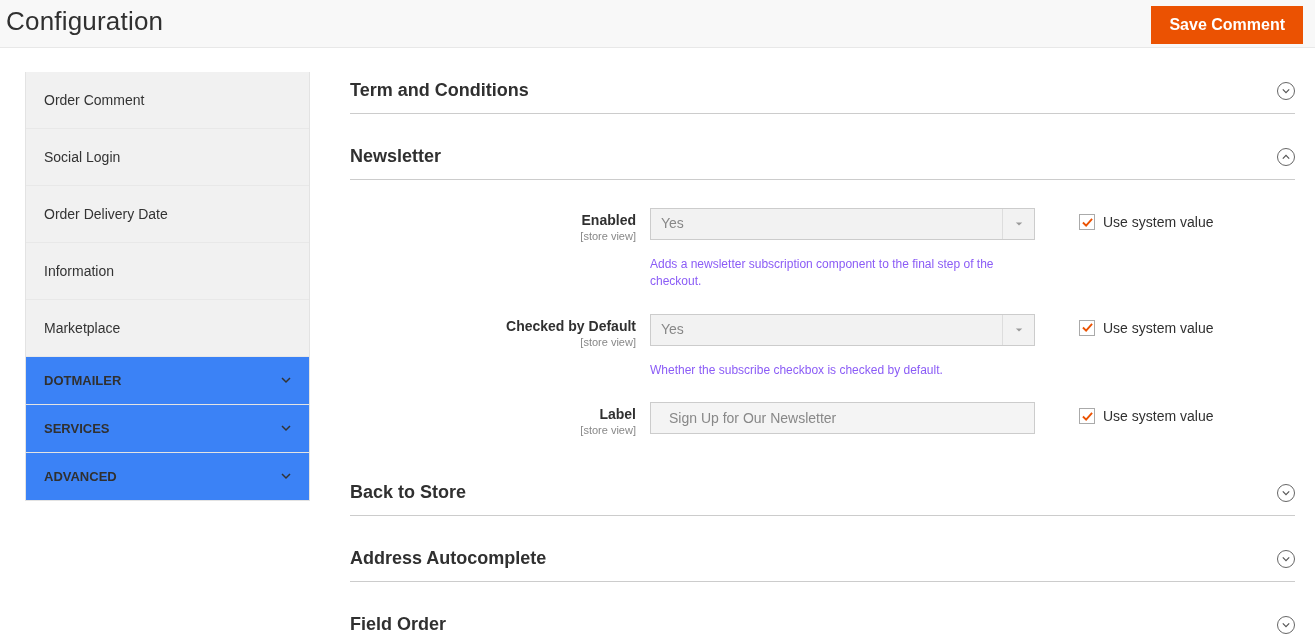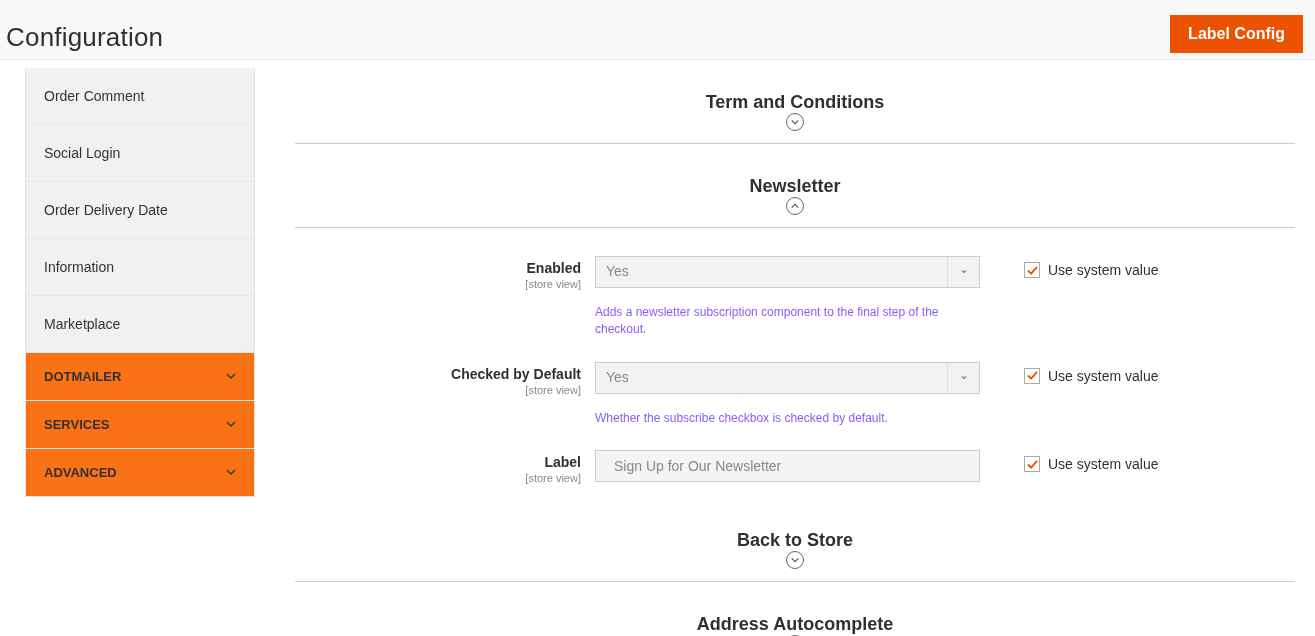--- a/index.html
+++ b/index.html
@@ -6,25 +6,25 @@
   body {
     font-family: 'Helvetica Neue', Helvetica, Arial, sans-serif;
     background: #fff;
     color: #333;
     font-size: 14px;
     width: 1315px;
   }
   .topbar {
     display: flex;
     justify-content: space-between;
-    align-items: flex-end;
+    align-items: flex-start;
     padding: 6px 12px 6px 6px;
     background: #f8f8f8;
     border-bottom: 1px solid #e8e8e8;
-    height: 60px;
+    height: 48px;
   }
   .page-title {
     font-size: 26px;
     font-weight: 400;
     color: #303030;
     letter-spacing: 0.2px;
   }
   .save-btn {
     background: #eb5202;
     color: #fff;
@@ -32,26 +32,26 @@
     font-size: 16px;
     font-weight: 600;
     padding: 10px 18px;
     cursor: pointer;
   }
   .layout {
     display: flex;
     align-items: flex-start;
   }
   .sidebar {
-    width: 230px;
+    width: 285px;
     margin-left: 25px;
-    margin-top: 8px;
+    margin-top: 24px;
     border: 1px solid #e3e3e3;
     border-top: none;
-    background: #f97316;
+    background: #3b82f6;
   }
   .side-sub {
     background: #f1f1f1;
     padding: 20px 18px;
     font-size: 14px;
     color: #333;
     border-bottom: 1px solid #e8e8e8;
     cursor: pointer;
   }
   .side-sub:last-of-type { border-bottom: 1px solid #e3e3e3; }
@@ -74,21 +74,20 @@
     flex: 1;
     padding: 20px 20px 20px 40px;
   }
   .section-header {
     display: flex;
     justify-content: space-between;
     align-items: center;
     padding: 12px 0;
     border-bottom: 1px solid #ccc;
     cursor: pointer;
-    flex-direction: column;
   }
   .section-title {
     font-size: 18px;
     font-weight: 700;
     color: #303030;
   }
   .toggle-circle {
     width: 18px; height: 18px;
     border: 1.5px solid #666;
     border-radius: 50%;
@@ -172,21 +171,21 @@
   }
   .chk svg { width: 11px; height: 11px; }
   .chk-label { font-size: 14px; color: #303030; }
   .spacer-section { height: 20px; }
 </style>
 </head>
 <body>
 
 <div class="topbar">
   <div class="page-title">Configuration</div>
-  <button class="save-btn">Label Config</button>
+  <button class="save-btn">Save Comment</button>
 </div>
 
 <div class="layout">
 
   <div class="sidebar">
     <div class="side-sub">Order Comment</div>
     <div class="side-sub">Social Login</div>
     <div class="side-sub">Order Delivery Date</div>
     <div class="side-sub">Information</div>
     <div class="side-sub">Marketplace</div>

